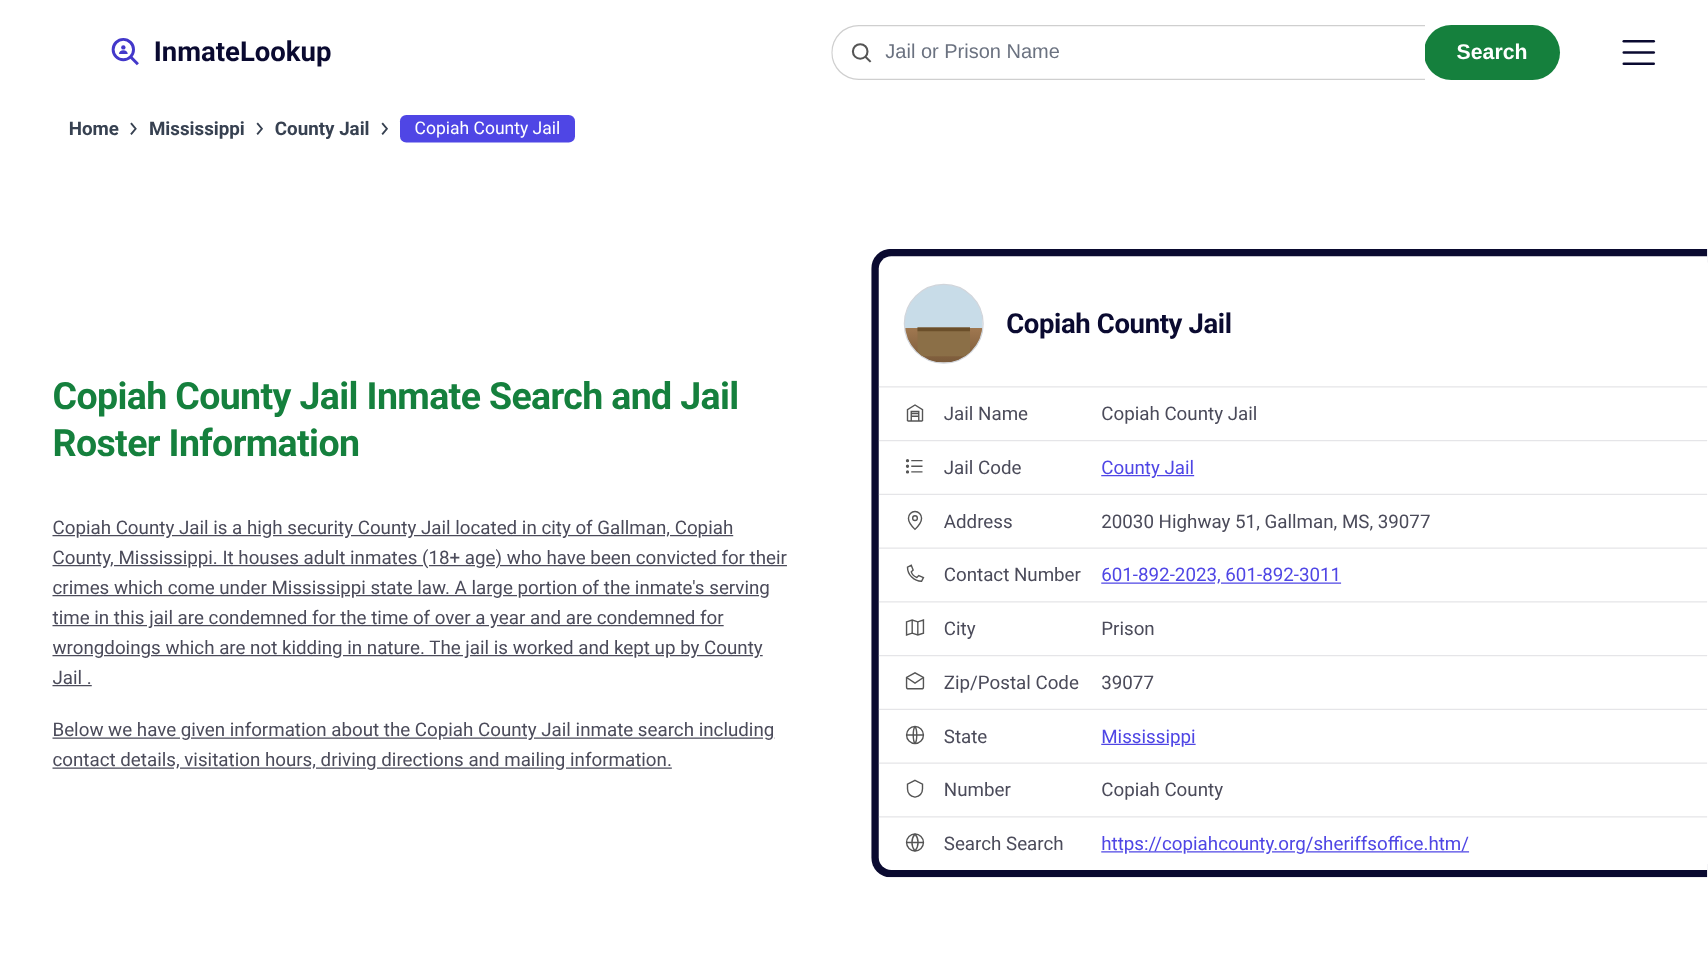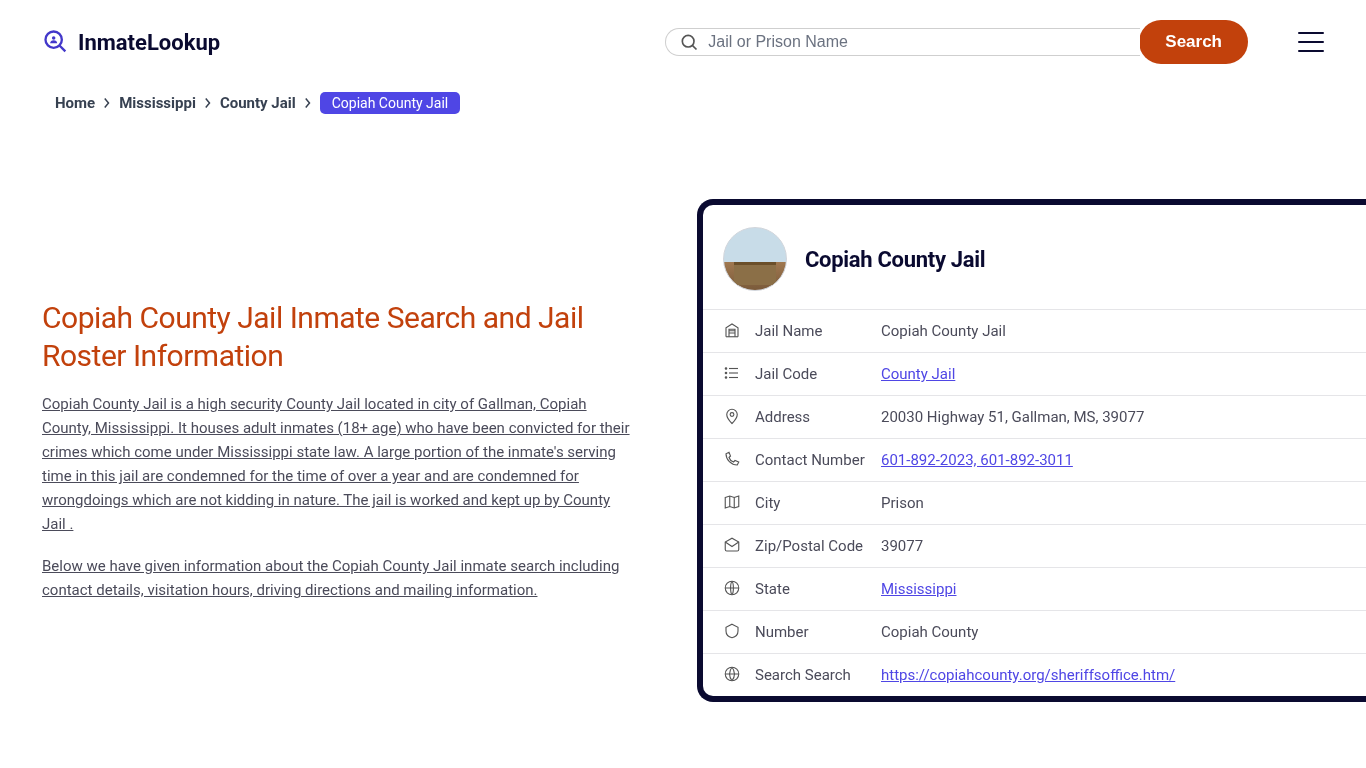--- a/index.html
+++ b/index.html
@@ -11,20 +11,21 @@
       font-family: -apple-system, BlinkMacSystemFont, 'Segoe UI', Roboto, sans-serif;
       background: #fff;
       color: #1a1a2e;
       overflow-x: hidden;
     }
     .header {
       display: flex;
       align-items: center;
       padding: 20px 42px;
       gap: 20px;
+      margin-left: 45px;
     }
     .logo {
       display: flex;
       align-items: center;
       gap: 8px;
       font-size: 22px;
       font-weight: 700;
       color: #0a0a30;
     }
     .logo-icon {
@@ -38,21 +39,21 @@
       flex: 0 0 auto;
       margin-left: auto;
     }
     .search-wrapper {
       position: relative;
       display: flex;
       align-items: center;
     }
     .search-input {
       width: 475px;
-      height: 28px;
+      height: 44px;
       padding: 0 12px 0 42px;
       border: 1px solid #cfcfcf;
       border-radius: 22px 0 0 22px;
       font-size: 16px;
       color: #333;
       outline: none;
       border-right: none;
     }
     .search-input::placeholder {
       color: #6b7280;
@@ -61,21 +62,21 @@
       position: absolute;
       left: 14px;
       top: 50%;
       transform: translateY(-50%);
       color: #555;
       pointer-events: none;
     }
     .search-button {
       height: 44px;
       padding: 0 26px;
-      background: #c2410c;
+      background: #15803d;
       color: #fff;
       border: none;
       border-radius: 22px;
       font-size: 17px;
       font-weight: 600;
       cursor: pointer;
       margin-left: -1px;
     }
     .hamburger {
       width: 26px;
@@ -121,24 +122,24 @@
       padding: 0 0 0 42px;
       gap: 60px;
       margin-top: 30px;
     }
     .left-col {
       flex: 0 0 595px;
       padding-top: 155px;
     }
     .page-title {
       font-size: 30px;
-      font-weight: 400;
+      font-weight: 700;
       line-height: 1.25;
-      color: #c2410c;
-      margin-bottom: 18px;
+      color: #15803d;
+      margin-bottom: 36px;
       letter-spacing: -0.5px;
     }
     .description {
       font-size: 15px;
       line-height: 1.6;
       color: #4b4b5a;
       margin-bottom: 18px;
       text-decoration: underline;
     }
     .right-col {

